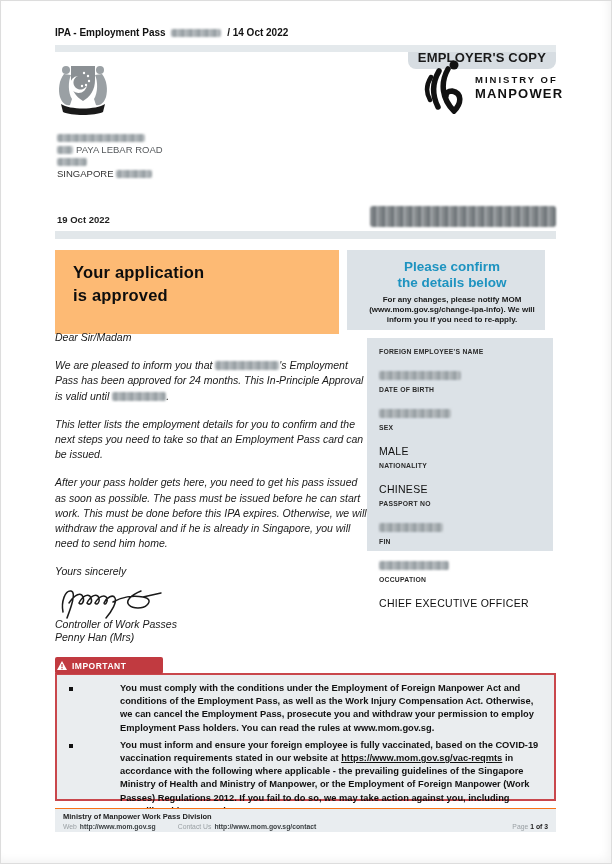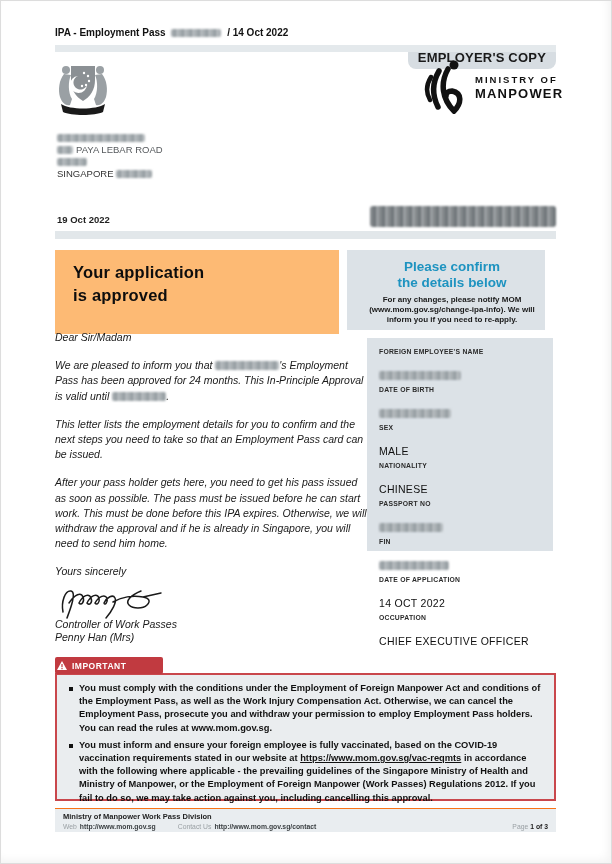--- a/index.html
+++ b/index.html
@@ -62,21 +62,21 @@
   .fld-label { font-size:6.8px; font-weight:bold; letter-spacing:.25px; color:#2b2b2b; line-height:8px; }
   .fld-value { font-size:10.5px; color:#0f0f0f; line-height:12px; letter-spacing:.3px; margin-top:13px; }
 
   
   .imp-tab { left:55px; top:657px; width:108px; height:17px; background:#c13a40; border-radius:2px;
     color:#fff; display:flex; align-items:center; padding-left:2px; font-size:8.5px;
     font-weight:bold; letter-spacing:.5px; z-index:2; }
   .imp-tab svg { margin-right:5px; }
   .imp-box { left:55px; top:673px; width:501px; height:128px; border:2.5px solid #c9474c;
     background:#eaedef; padding:7px 12px 0 10px; }
-  .bullet { display:flex; margin-bottom:4px; }
+  .bullet { display:flex; margin-bottom:4px;gap:41px; }
   .bullet-dot { width:4px; height:4px; background:#111; margin:5px 6px 0 2px; flex:none; }
   .bullet-text { font-size:9.3px; font-weight:bold; line-height:13.2px; color:#111; }
   .link { text-decoration:underline; }
 
   
   .footer { left:55px; top:808px; width:501px; height:24px; background:#e9edf0;
     border-top:1px solid #f97316; padding:3px 8px 0; }
   .f-division { font-size:7.5px; font-weight:bold; color:#222; line-height:9px; }
   .f-row { display:flex; align-items:baseline; font-size:6.8px; color:#9aa0a4; margin-top:2px; }
   .f-url { color:#3a3f42; font-weight:bold; margin-left:3px; }
@@ -187,24 +187,20 @@
     </div>
     <div class="fld">
       <div class="fld-label">PASSPORT NO</div>
       <div class="fld-value"><span class="redact" style="width:64px;height:9px;"></span></div>
     </div>
     <div class="fld">
       <div class="fld-label">FIN</div>
       <div class="fld-value"><span class="redact" style="width:70px;height:9px;"></span></div>
     </div>
     <div class="fld">
-      <div class="fld-label">DATE OF APPLICATION</div>
-      <div class="fld-value">14 OCT 2022</div>
-    </div>
-    <div class="fld">
       <div class="fld-label">OCCUPATION</div>
       <div class="fld-value">CHIEF EXECUTIVE OFFICER</div>
     </div>
   </div>
 
   <div class="abs imp-tab">
     <svg width="10" height="9" viewBox="0 0 10 9">
       <path d="M5 0 L10 9 L0 9 Z" fill="#fff"></path>
       <rect x="4.4" y="3" width="1.2" height="3.2" fill="#c13a40"></rect>
       <rect x="4.4" y="7" width="1.2" height="1.2" fill="#c13a40"></rect>

